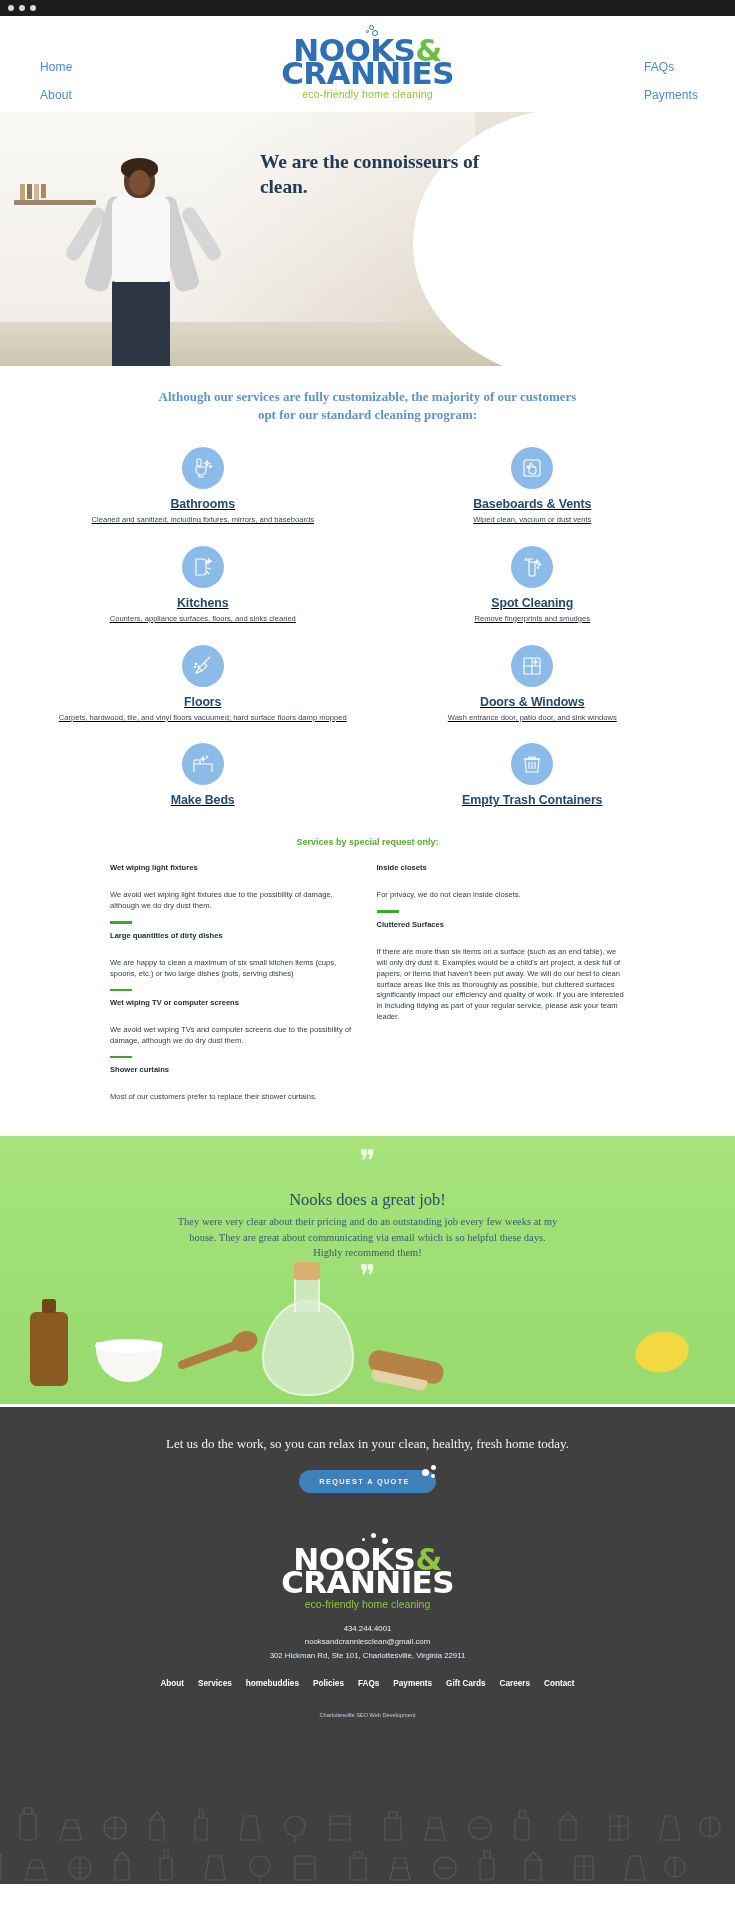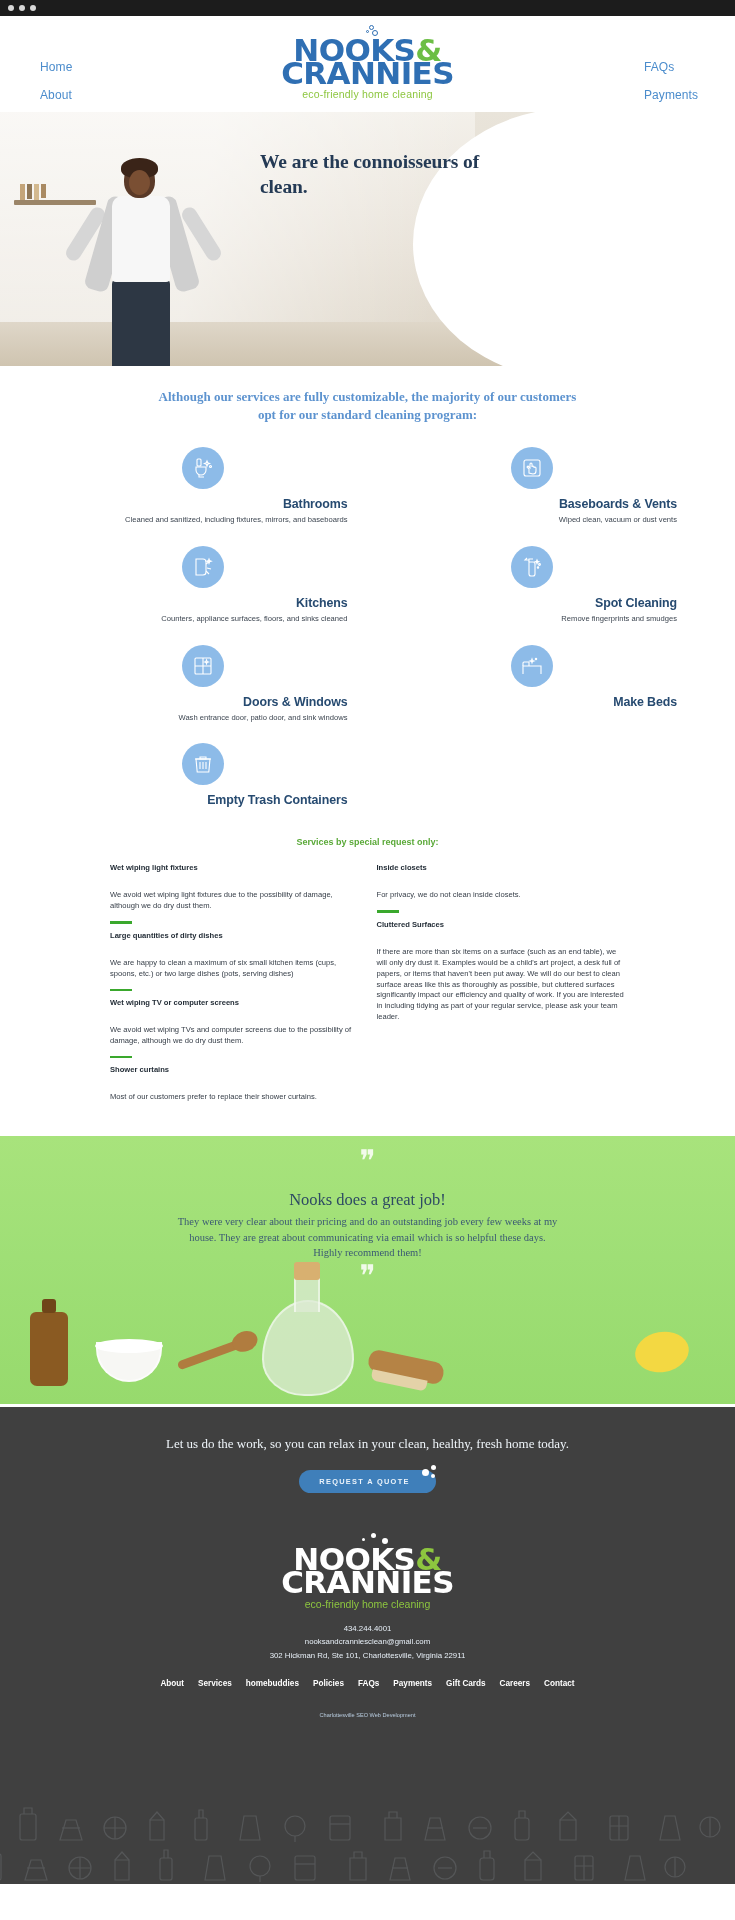--- a/index.html
+++ b/index.html
@@ -195,21 +195,21 @@
     max-width: 420px;
     margin: 0 auto;
   }
   .svc-grid {
     display: grid;
     grid-template-columns: 1fr 1fr;
     row-gap: 2px;
     margin-top: 18px;
     padding: 0 38px;
   }
-  .svc-item { text-align: right; padding: 6px 20px 12px; }
+  .svc-item { text-align: center; padding: 6px 20px 12px; text-decoration: underline; }
   .svc-icon {
     width: 42px; height: 42px; border-radius: 50%;
     background: #8dbbe8;
     margin: 0 auto 8px;
     display: flex; align-items: center; justify-content: center;
   }
   .svc-icon svg { display: block; }
   .svc-title {
     font-size: 12.4px; font-weight: 700; color: #264a70;
     letter-spacing: -.1px;
@@ -524,20 +524,34 @@
             <path d="M9 5H5l2-2"></path>
           <path d="M17 5l.5 1.3L18.8 6.8 17.5 7.3 17 8.6 16.5 7.3 15.2 6.8 16.5 6.3z"></path>
           <circle cx="19.5" cy="9.5" r=".9"></circle>
             <circle cx="18" cy="12.5" r=".7"></circle>
         </svg>
       </div>
       <div class="svc-title">Spot Cleaning</div>
       <div class="svc-desc">Remove fingerprints and smudges</div>
     </div>
 
+    <div class="svc-item">
+      <div class="svc-icon">
+        <svg width="24" height="24" viewBox="0 0 24 24" fill="none" stroke="#fff" stroke-width="1.1">
+          <path d="M19 3l-7 7"></path>
+            <path d="M13 9l3 3-5 5-3-3z"></path>
+          <path d="M8 14l-3 5 6-2"></path>
+          <circle cx="5" cy="10" r=".8"></circle>
+            <circle cx="7.5" cy="12.5" r=".6"></circle>
+            <circle cx="4" cy="13" r=".6"></circle>
+        </svg>
+      </div>
+      <div class="svc-title">Floors</div>
+      <div class="svc-desc">Carpets, hardwood, tile, and vinyl floors vacuumed; hard surface floors damp mopped</div>
+    </div>
 
     <div class="svc-item">
       <div class="svc-icon">
         <svg width="24" height="24" viewBox="0 0 24 24" fill="none" stroke="#fff" stroke-width="1.1">
           <rect x="4" y="4" width="16" height="16" rx="1"></rect>
           <path d="M12 4v16M4 12h16"></path>
           <path d="M15.5 6l.5 1.4 1.4.5-1.4.5-.5 1.4-.5-1.4-1.4-.5 1.4-.5z"></path>
         </svg>
       </div>
       <div class="svc-title">Doors &amp; Windows</div>

